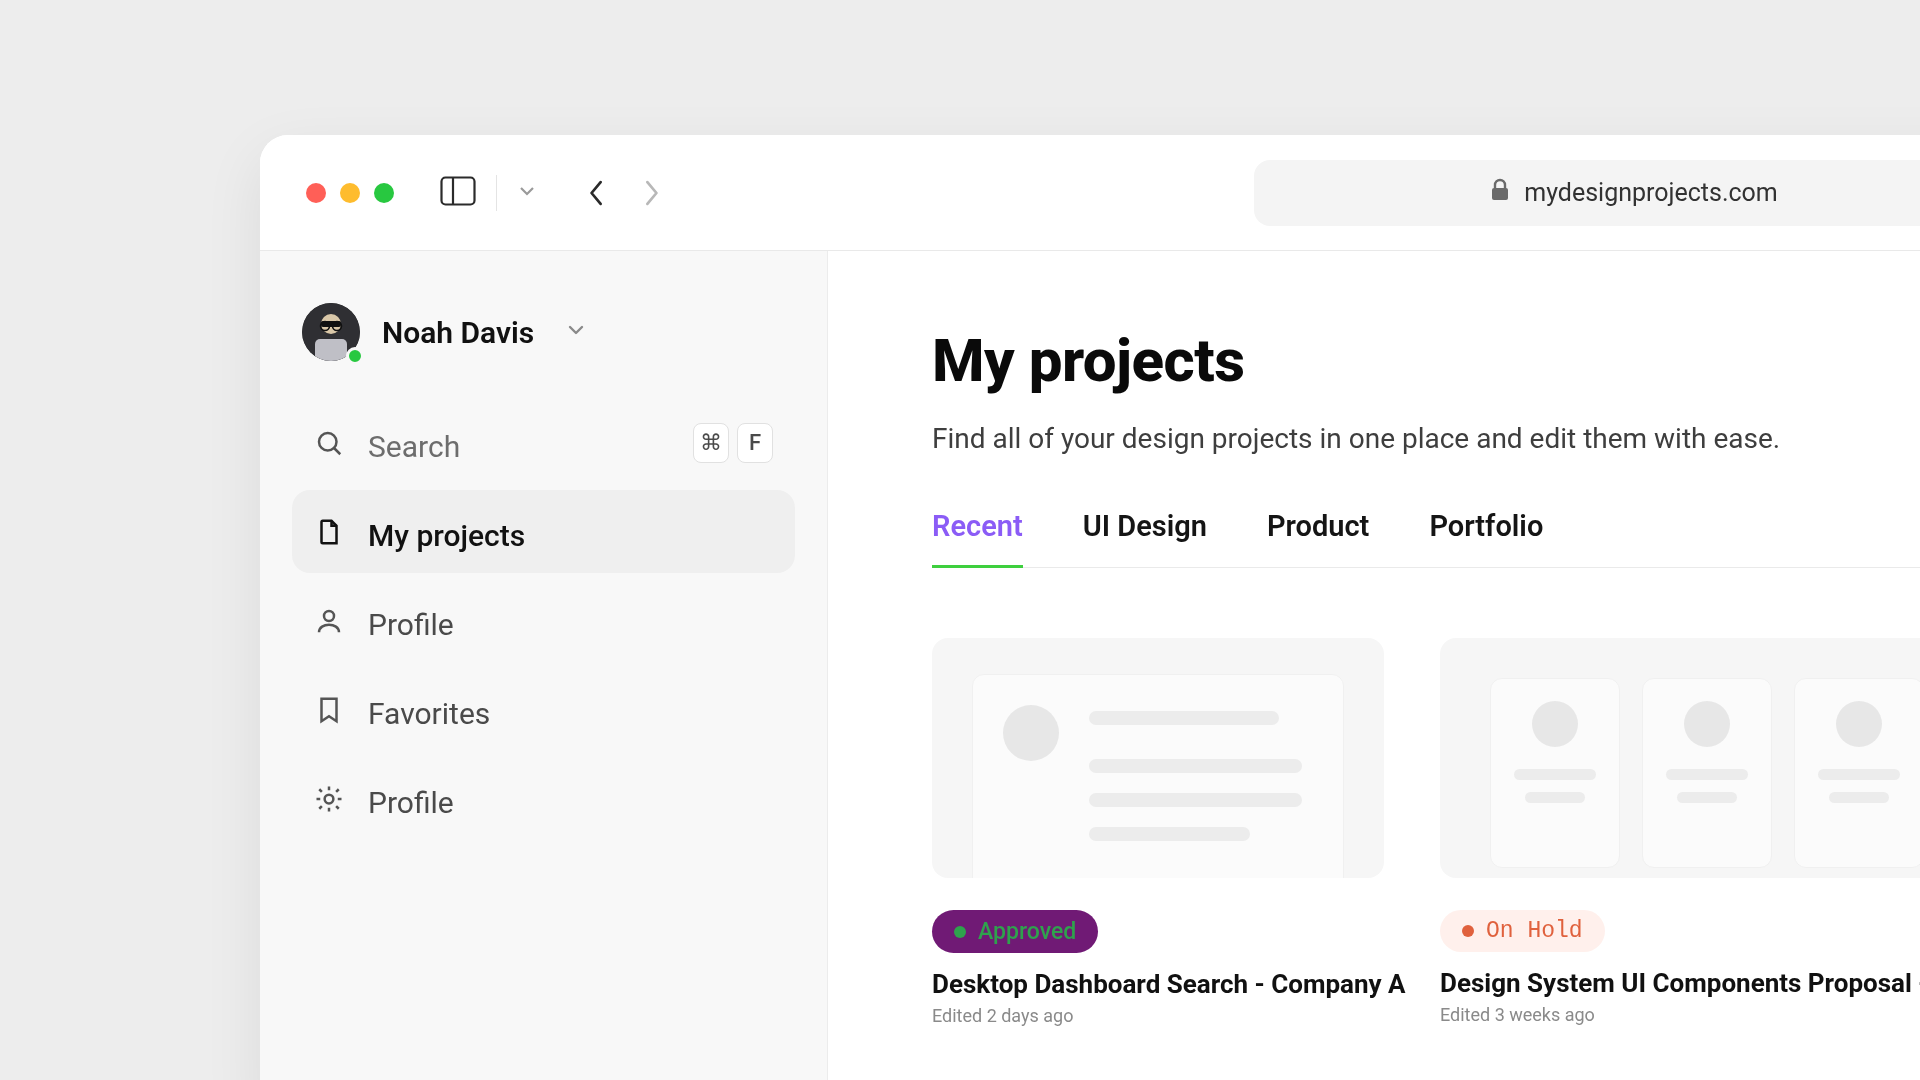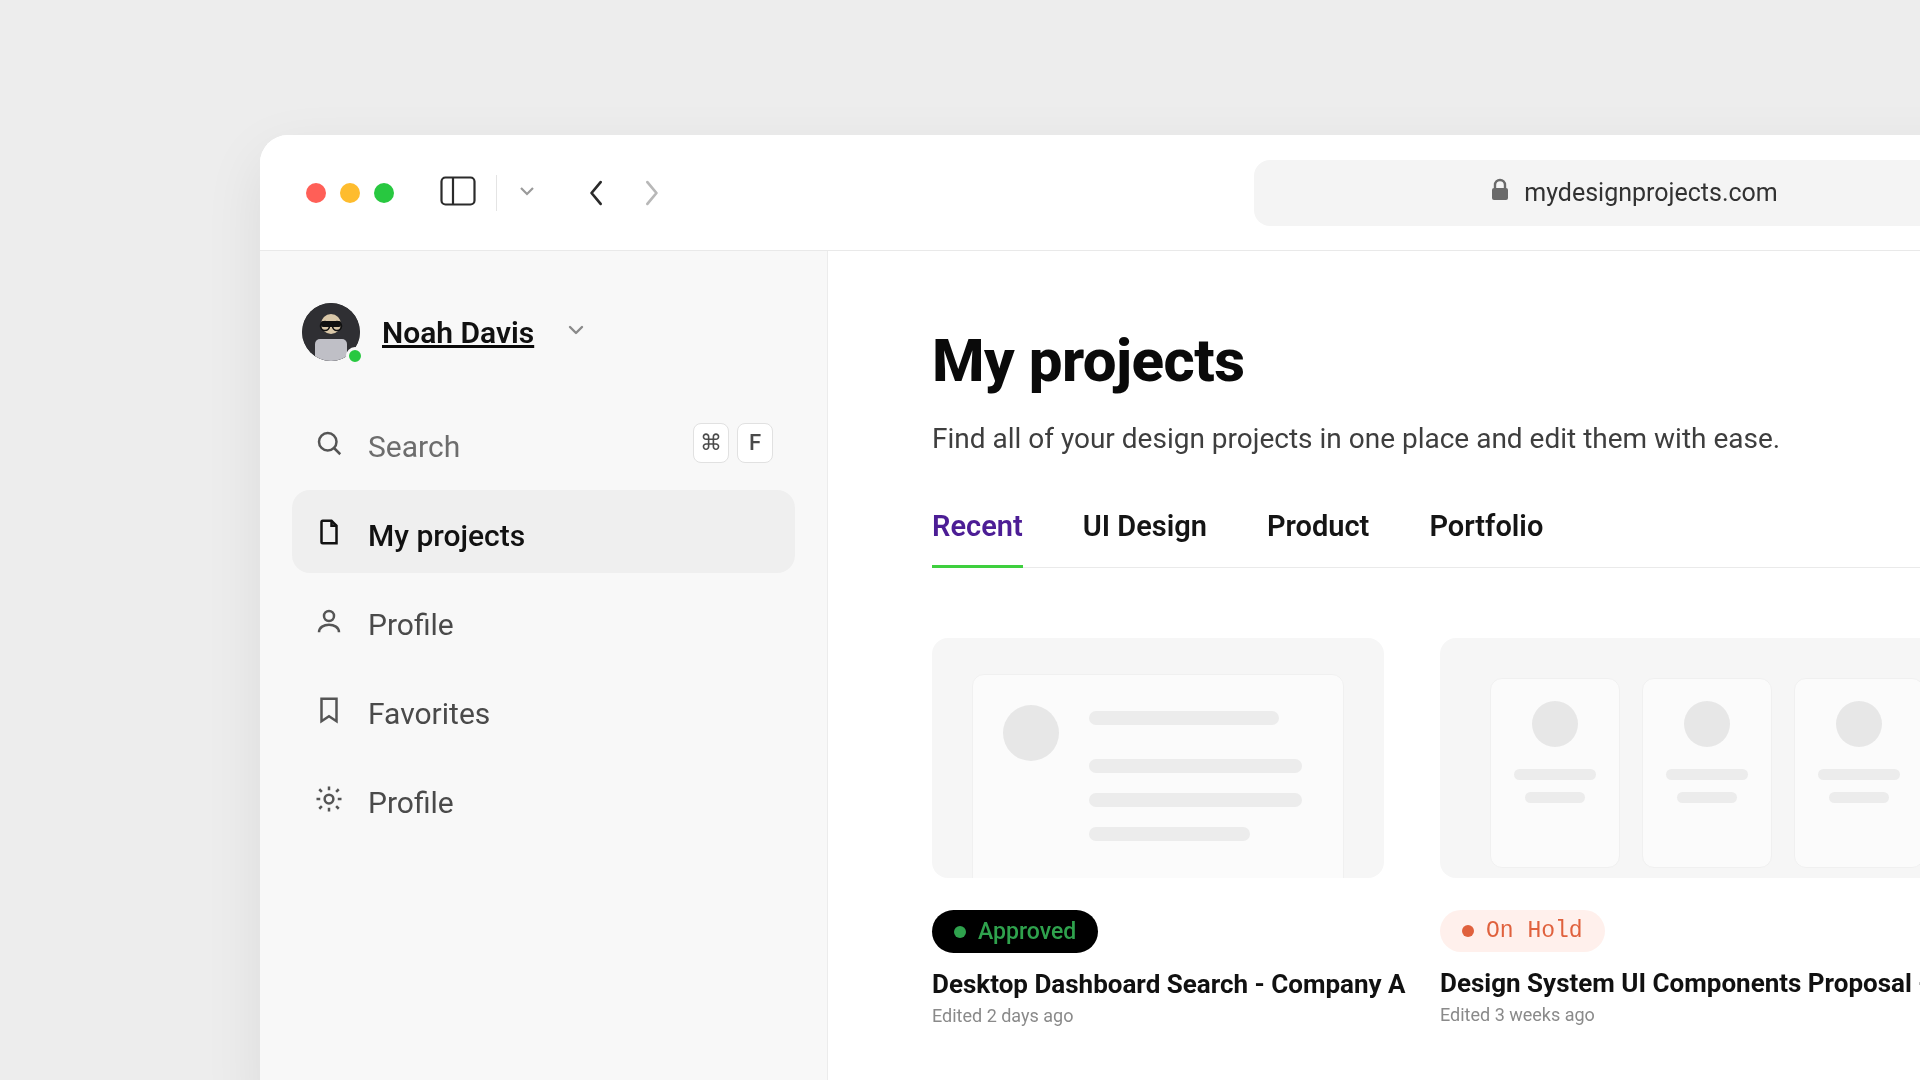--- a/index.html
+++ b/index.html
@@ -69,21 +69,21 @@
   .body { display:flex; height: calc(100% - 116px); }
 
   
   .sidebar {
     width: 568px;
     background:#f8f8f8;
     border-right: 1px solid #ececec;
     padding: 48px 32px;
   }
   .profile {
-    display:flex; align-items:center; gap:22px; padding: 4px 10px 26px 10px; text-decoration: underline;
+    display:flex; align-items:center; gap:22px; padding: 4px 10px 26px 10px;
   }
   .avatar-wrap { position:relative; width:58px; height:58px; }
   .avatar { width:58px; height:58px; border-radius:50%; background:#333; overflow:hidden; display:flex; align-items:center; justify-content:center;}
   .presence {
     position:absolute; right:-4px; bottom:-4px; width:18px; height:18px; border-radius:50%; background:#28c840; border:3px solid #f8f8f8;
   }
   .profile-name { font-size:30px; font-weight:600; color:#111; }
   .profile-chevron { margin-left:8px; color:#8a8a8a; }
 
   .nav { display:flex; flex-direction:column; gap:6px; margin-top: 14px;}
@@ -102,21 +102,21 @@
     display:flex; align-items:center; justify-content:center; font-size:22px; color:#4a4a4a; font-weight:500;
   }
 
   
   .main { flex:1; padding: 74px 86px 0 104px; overflow:hidden;}
   .page-title { font-size:60px; font-weight:800; letter-spacing:-0.5px; margin-bottom: 26px;}
   .page-sub { font-size:28px; color:#3e3e3e; margin-bottom: 54px;}
 
   .tabs { display:flex; gap:60px; border-bottom:1px solid #eaeaea; }
   .tab { font-size:29px; font-weight:650; padding-bottom:22px; cursor:pointer; color:#151515;}
-  .tab.active { color:#4c1d95; border-bottom:3px solid #3ecf3e; margin-bottom:-1px; }
+  .tab.active { color:#8b5cf6; border-bottom:3px solid #3ecf3e; margin-bottom:-1px; }
 
   .cards { display:flex; gap:56px; margin-top: 70px; }
 
   .card { width:452px; }
   .thumb {
     height:240px; border-radius:16px; background:#f6f6f6; padding:36px 40px 0 40px; position:relative; overflow:hidden;
   }
   .inner-card {
     background:#fbfbfb; border-radius:12px; height:220px; border:1px solid #f0f0f0; padding:30px;
     display:flex; gap:30px;
@@ -132,21 +132,21 @@
     width:130px; height:190px; background:#fbfbfb; border:1px solid #f0f0f0; border-radius:12px;
     display:flex; flex-direction:column; align-items:center; padding:22px 16px 0 16px;
   }
   .mini .mcircle{ width:46px;height:46px;border-radius:50%;background:#e7e7e7; margin-bottom:22px;}
   .mini .mline{ height:11px; width:86%; background:#ececec; border-radius:6px; margin-bottom:12px;}
 
   .badge {
     display:inline-flex; align-items:center; gap:12px; padding:8px 22px; border-radius:999px; font-size:23px; font-weight:500; margin:32px 0 16px 0;
   }
   .dot{width:12px;height:12px;border-radius:50%;}
-  .badge.approved{ background:#000000; color:#2fa24d;gap:12px;}
+  .badge.approved{ background:#701a75; color:#2fa24d;gap:12px;}
   .badge.approved .dot{ background:#2fa24d;}
   .badge.hold{ background:#fff0ec; color:#e0613d;font-family:Liberation Mono, monospace;}
   .badge.hold .dot{ background:#e0613d;}
 
   .card-title { font-size:26px; font-weight:700; color:#111; margin-bottom:6px; white-space:nowrap;}
   .card-meta { font-size:18px; color:#8a8a8a;}
 </style>
 </head>
 <body>
 

